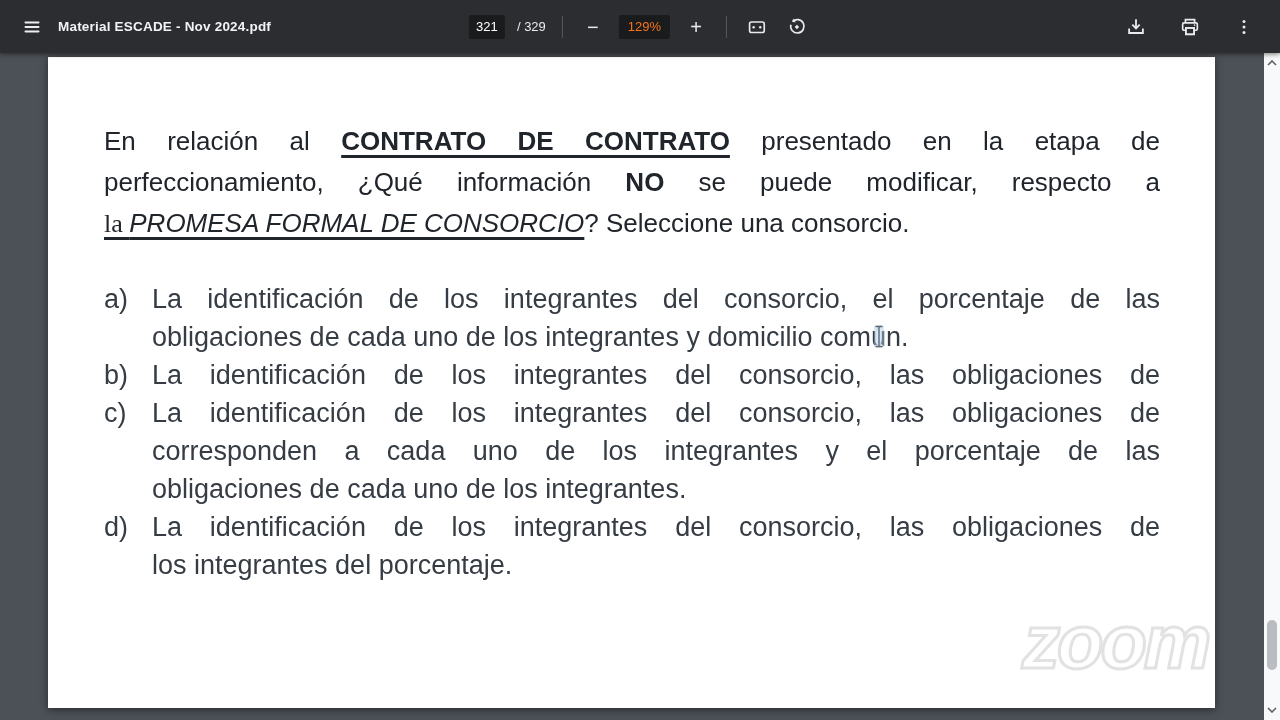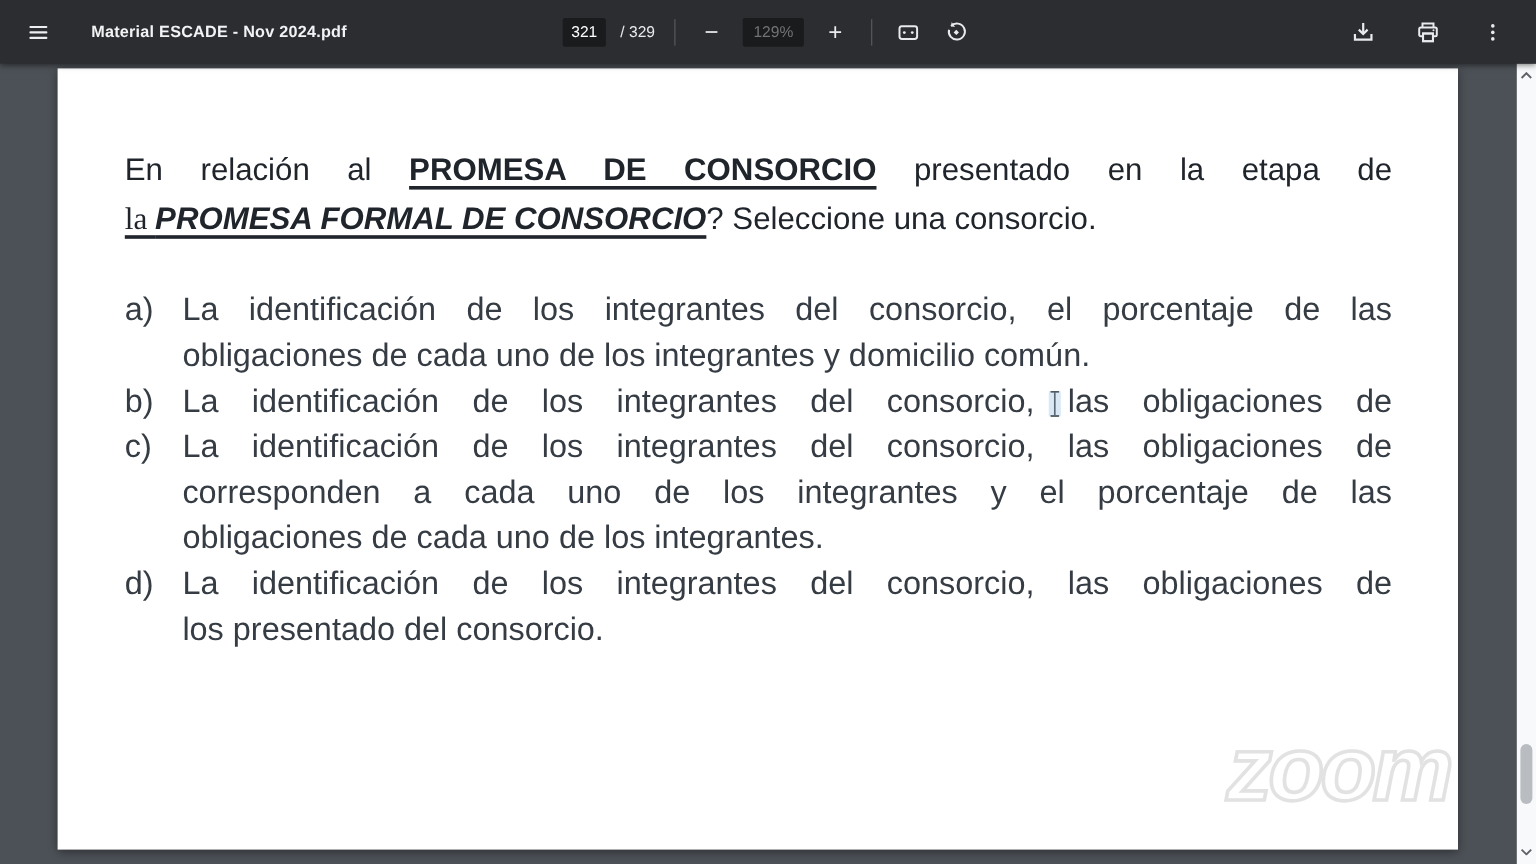--- a/index.html
+++ b/index.html
@@ -12,38 +12,38 @@
 
   
   .toolbar {
     position:absolute; top:0; left:0; width:1280px; height:53px;
     background:#2b2d31;
     display:flex; align-items:center;
     color:#e8eaed;
     box-shadow:0 1px 5px rgba(0,0,0,.55);
     z-index:20;
   }
-  .tb-left { display:flex; align-items:center; gap:30px; padding-left:18px; }
+  .tb-left { display:flex; align-items:center; gap:12px; padding-left:18px; }
   .tb-title { font-size:13.5px; font-weight:600; color:#f1f3f4; letter-spacing:.2px; }
   .tb-center {
     position:absolute; left:50%; top:0; height:53px; transform:translateX(-50%);
     display:flex; align-items:center; gap:12px;
   }
   .tb-right {
     position:absolute; right:22px; top:0; height:53px;
     display:flex; align-items:center; gap:26px;
   }
   .num-box {
     background:#1a1b1d; border:none; outline:none; border-radius:2px;
     color:#fff; font-size:13px; text-align:center;
     width:36px; height:24px; font-family:"Liberation Sans", sans-serif;
   }
   .page-total { font-size:13px; color:#e8eaed; white-space:pre; }
   .zoom-box {
-    background:#1a1b1d; border-radius:2px; color:#737373; font-size:13px;
+    background:#1a1b1d; border-radius:2px; color:#f97316; font-size:13px;
     height:24px; padding:0 9px; display:flex; align-items:center;
   }
   .tb-sep { width:1px; height:22px; background:#55595e; margin:0 4px; }
   .tb-btn {
     width:28px; height:28px; display:flex; align-items:center; justify-content:center;
     cursor:pointer; border-radius:50%;
   }
   .tb-btn svg { display:block; }
   .pm { font-size:20px; color:#e8eaed; line-height:1; }
 
@@ -56,21 +56,21 @@
   }
   .content { padding:64px 55px 0 56px; }
 
   
   .question { font-size:26px; line-height:41px; color:#20252c; }
   .jline { text-align:justify; text-align-last:justify; }
   .lline { text-align:left; }
   .q-em { font-weight:bold; text-decoration:underline; text-decoration-thickness:2.5px; text-underline-offset:5px; }
   .q-bold { font-weight:bold; }
   .q-u { text-decoration:underline; text-decoration-thickness:2.5px; text-underline-offset:5px;font-family:Liberation Serif, serif; }
-  .q-emi { font-weight:bold; font-style:italic; text-decoration:underline; text-decoration-thickness:2.5px; text-underline-offset:5px; }
+  .q-emi { font-weight:normal; font-style:italic; text-decoration:underline; text-decoration-thickness:2.5px; text-underline-offset:5px; }
 
   
   .options { margin-top:36px; font-size:27px; line-height:38px; color:#363c44; }
   .opt { display:flex; }
   .opt-label { width:48px; flex:0 0 48px; }
   .opt-body { flex:1; min-width:0; }
 
   
   .scrollbar {
     position:absolute; right:0; top:0; width:16px; height:667px;
@@ -182,21 +182,24 @@
     </div>
   </div>
 </div>
 
 <div class="viewer">
   <div class="page">
     <div class="content">
 
       <div class="question">
         <div class="jline">
-          <span>En relación al </span><span class="q-em">PROMESA DE CONSORCIO</span><span> presentado en la etapa de</span>
+          <span>En relación al </span><span class="q-em">CONTRATO DE CONTRATO</span><span> presentado en la etapa de</span>
+        </div>
+        <div class="jline">
+          <span>perfeccionamiento, ¿Qué información </span><span class="q-bold">NO</span><span> se puede modificar, respecto a</span>
         </div>
         <div class="lline">
           <span class="q-u">la </span><span class="q-emi">PROMESA FORMAL DE CONSORCIO</span><span>? Seleccione una consorcio.</span>
         </div>
       </div>
 
       <div class="options">
 
         <div class="opt">
           <div class="opt-label">a)</div>
@@ -219,21 +222,21 @@
             <div class="jline">La identificación de los integrantes del consorcio, las obligaciones de</div>
             <div class="jline">corresponden a cada uno de los integrantes y el porcentaje de las</div>
             <div class="lline">obligaciones de cada uno de los integrantes.</div>
           </div>
         </div>
 
         <div class="opt">
           <div class="opt-label">d)</div>
           <div class="opt-body">
             <div class="jline">La identificación de los integrantes del consorcio, las obligaciones de</div>
-            <div class="lline">los presentado del consorcio.</div>
+            <div class="lline">los integrantes del porcentaje.</div>
           </div>
         </div>
 
       </div>
     </div>
   </div>
 
   <div class="scrollbar">
     <div class="sb-arrow up">
       <svg width="10" height="6" viewBox="0 0 10 6" fill="none" stroke="#5f6368" stroke-width="1.6">

